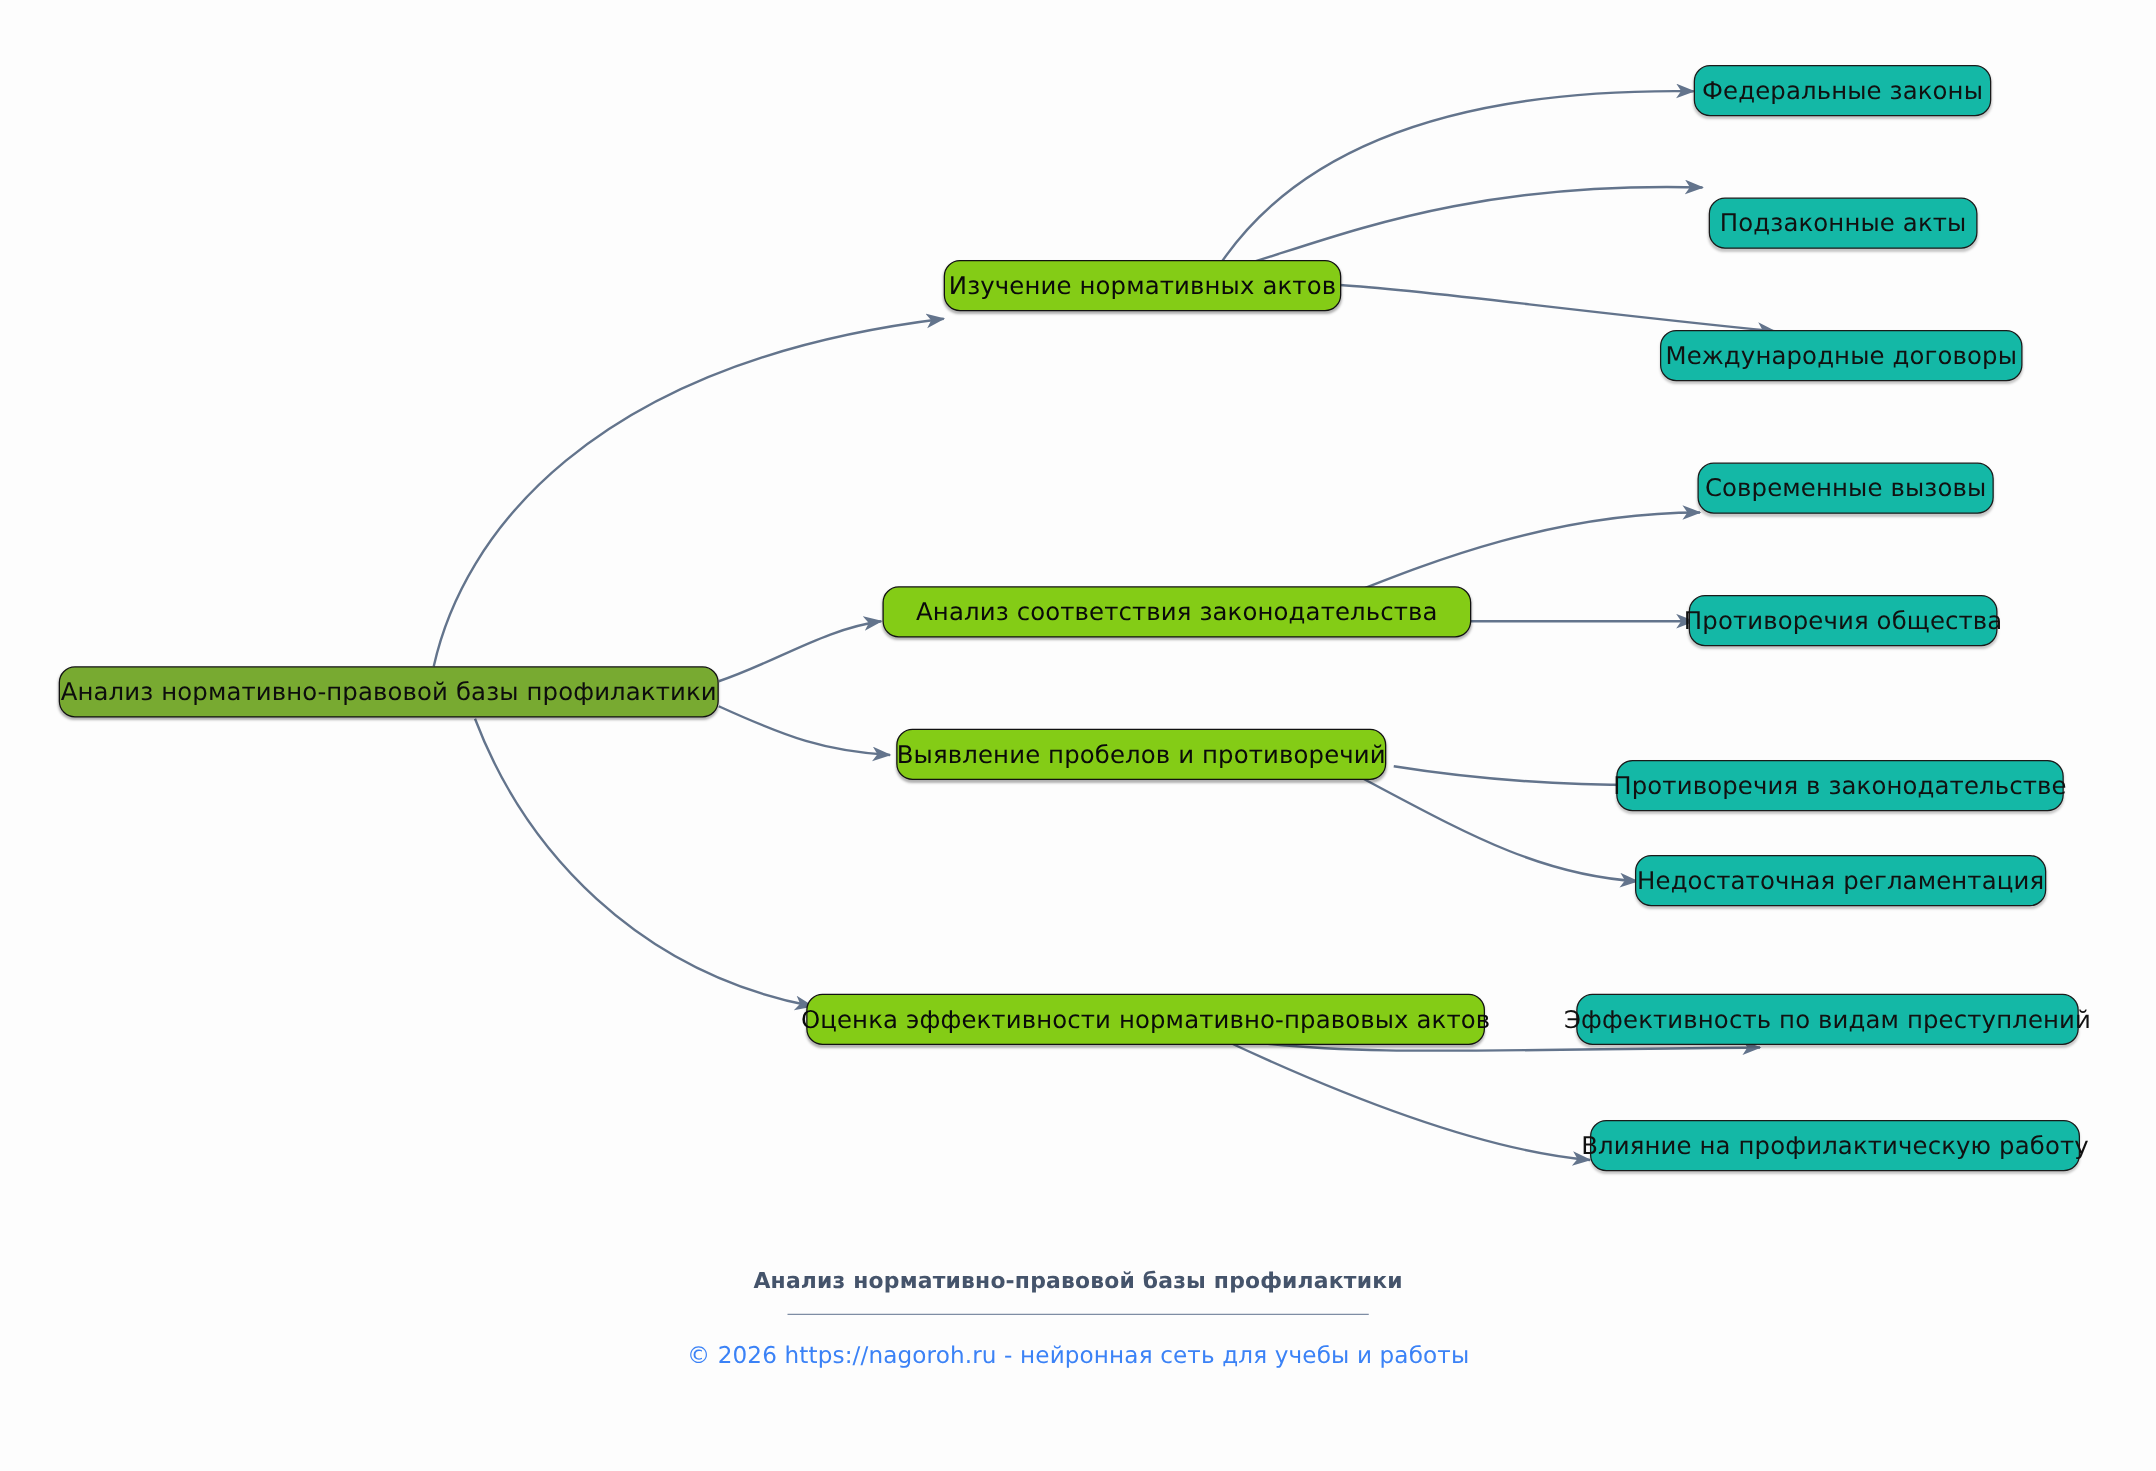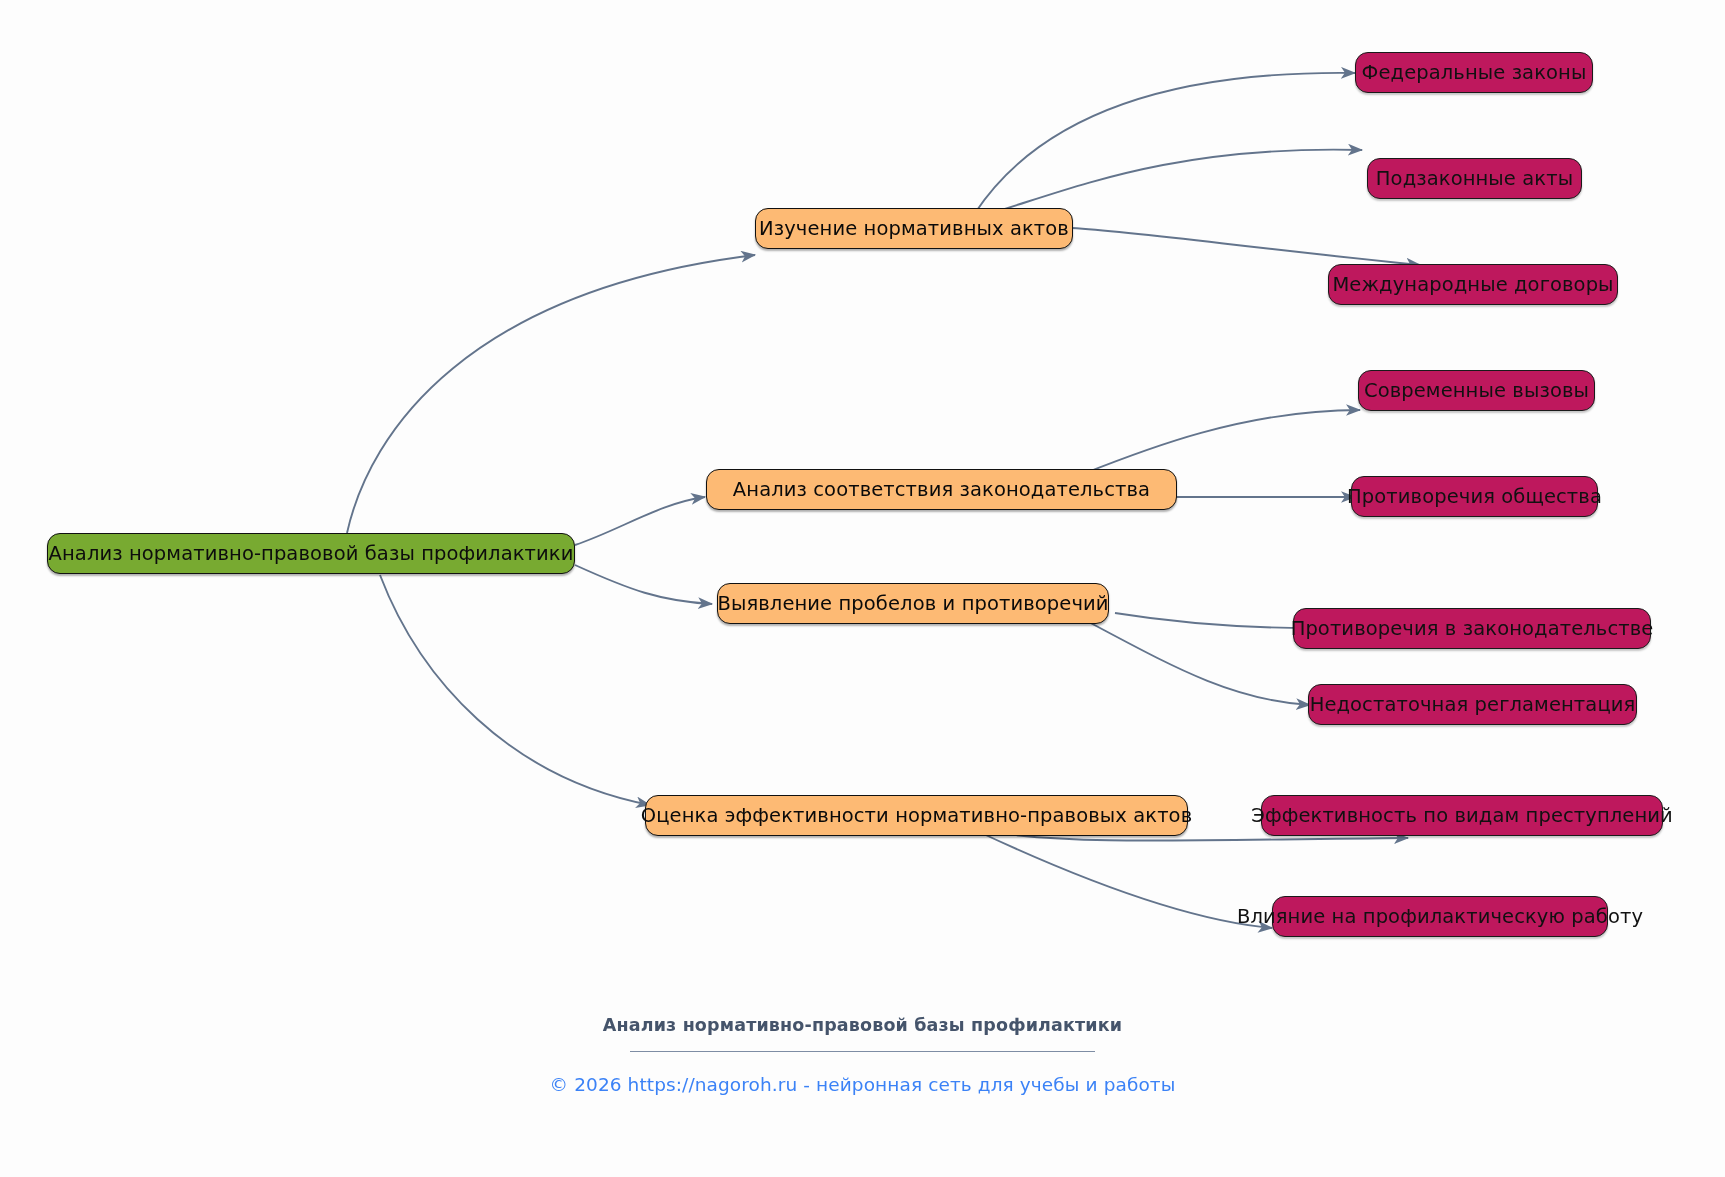--- a/index.html
+++ b/index.html
@@ -41,28 +41,28 @@
     line-height: 1;
   }
   .node-root {
     background: #78aa31;
     color: #0d0d0d;
     font-size: 19.5px;
     height: 41px;
     box-shadow: 0 2px 2px rgba(0,0,0,0.30);
   }
   .node-branch {
-    background: #fdba74;
+    background: #84cc16;
     color: #0a0a0a;
     font-size: 19.5px;
     height: 41px;
     box-shadow: 0 2px 2px rgba(0,0,0,0.30);
   }
   .node-leaf {
-    background: #be185d;
+    background: #14b8a6;
     color: #111111;
     font-size: 19.5px;
     height: 41px;
     border: 1.6px solid #1a1a1a;
     box-shadow: 0 2px 2px rgba(0,0,0,0.22);
   }
   .node-label {
     padding: 0 16px;
   }
   #footer {
@@ -169,21 +169,21 @@
   </div>
 
   <div class="node node-branch" style="left:645px; top:795px; width:543px;">
     <span class="node-label">Оценка эффективности нормативно-правовых актов</span>
   </div>
 
   <div class="node node-leaf" style="left:1261px; top:795px; width:402px;">
     <span class="node-label">Эффективность по видам преступлений</span>
   </div>
 
-  <div class="node node-leaf" style="left:1272px; top:896px; width:336px;">
+  <div class="node node-leaf" style="left:1272px; top:896px; width:392px;">
     <span class="node-label">Влияние на профилактическую работу</span>
   </div>
 
   <div id="footer">
     <div id="footer-title">Анализ нормативно-правовой базы профилактики</div>
     <div id="footer-rule"></div>
     <div id="footer-copy">© 2026 https://nagoroh.ru - нейронная сеть для учебы и работы</div>
   </div>
 
 </div>

